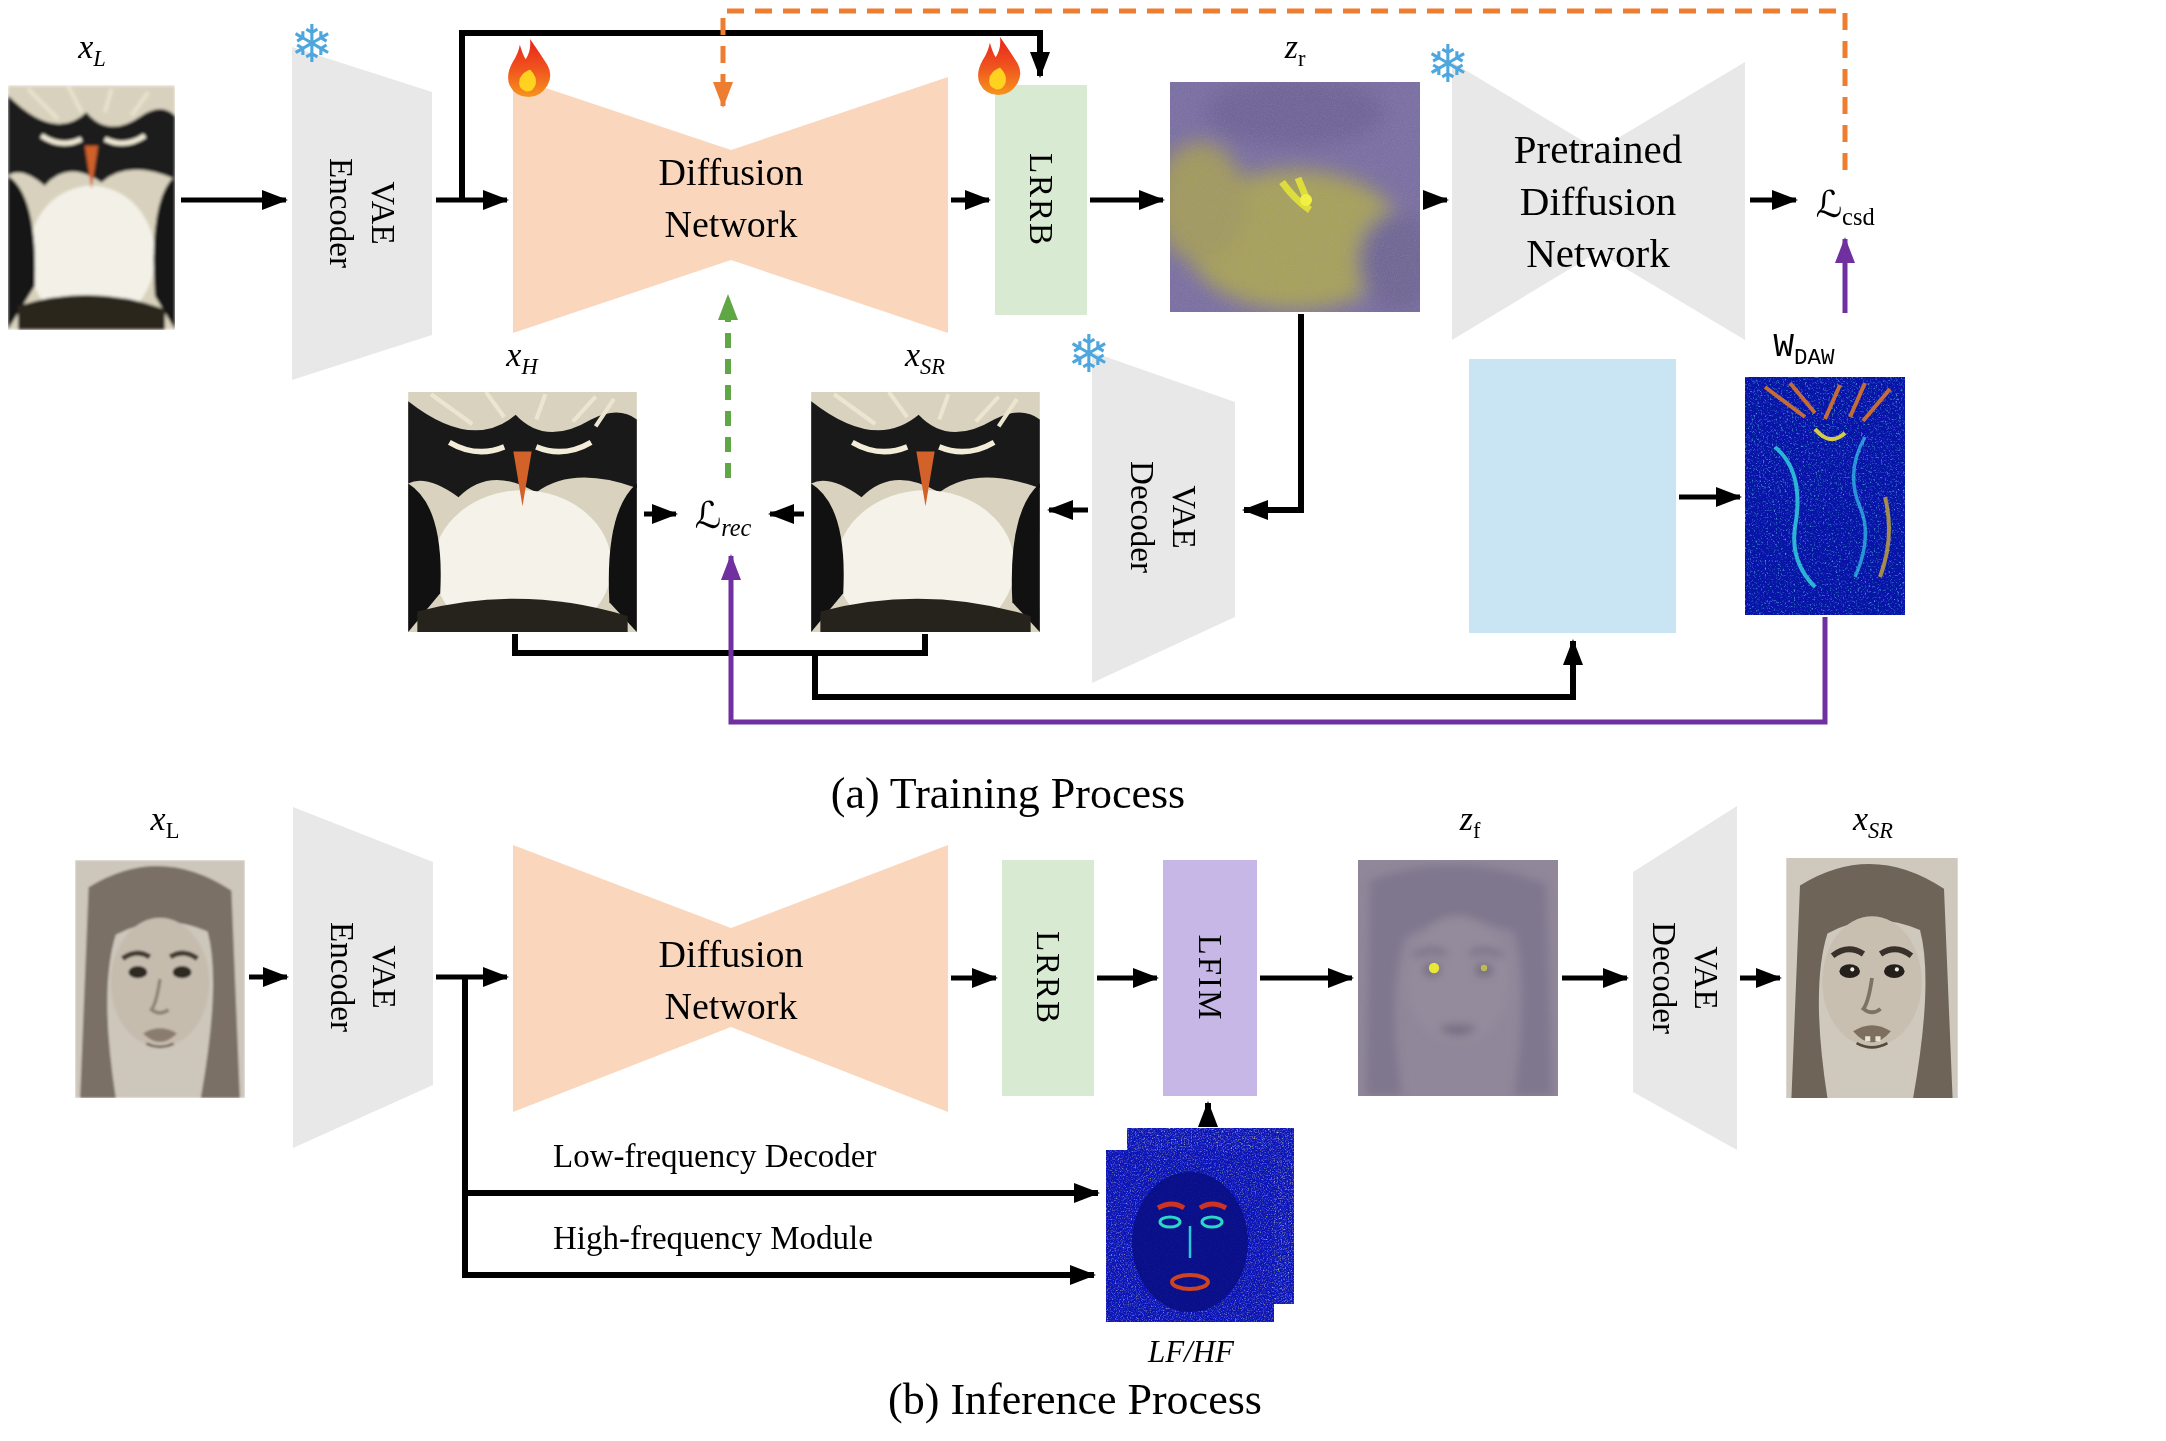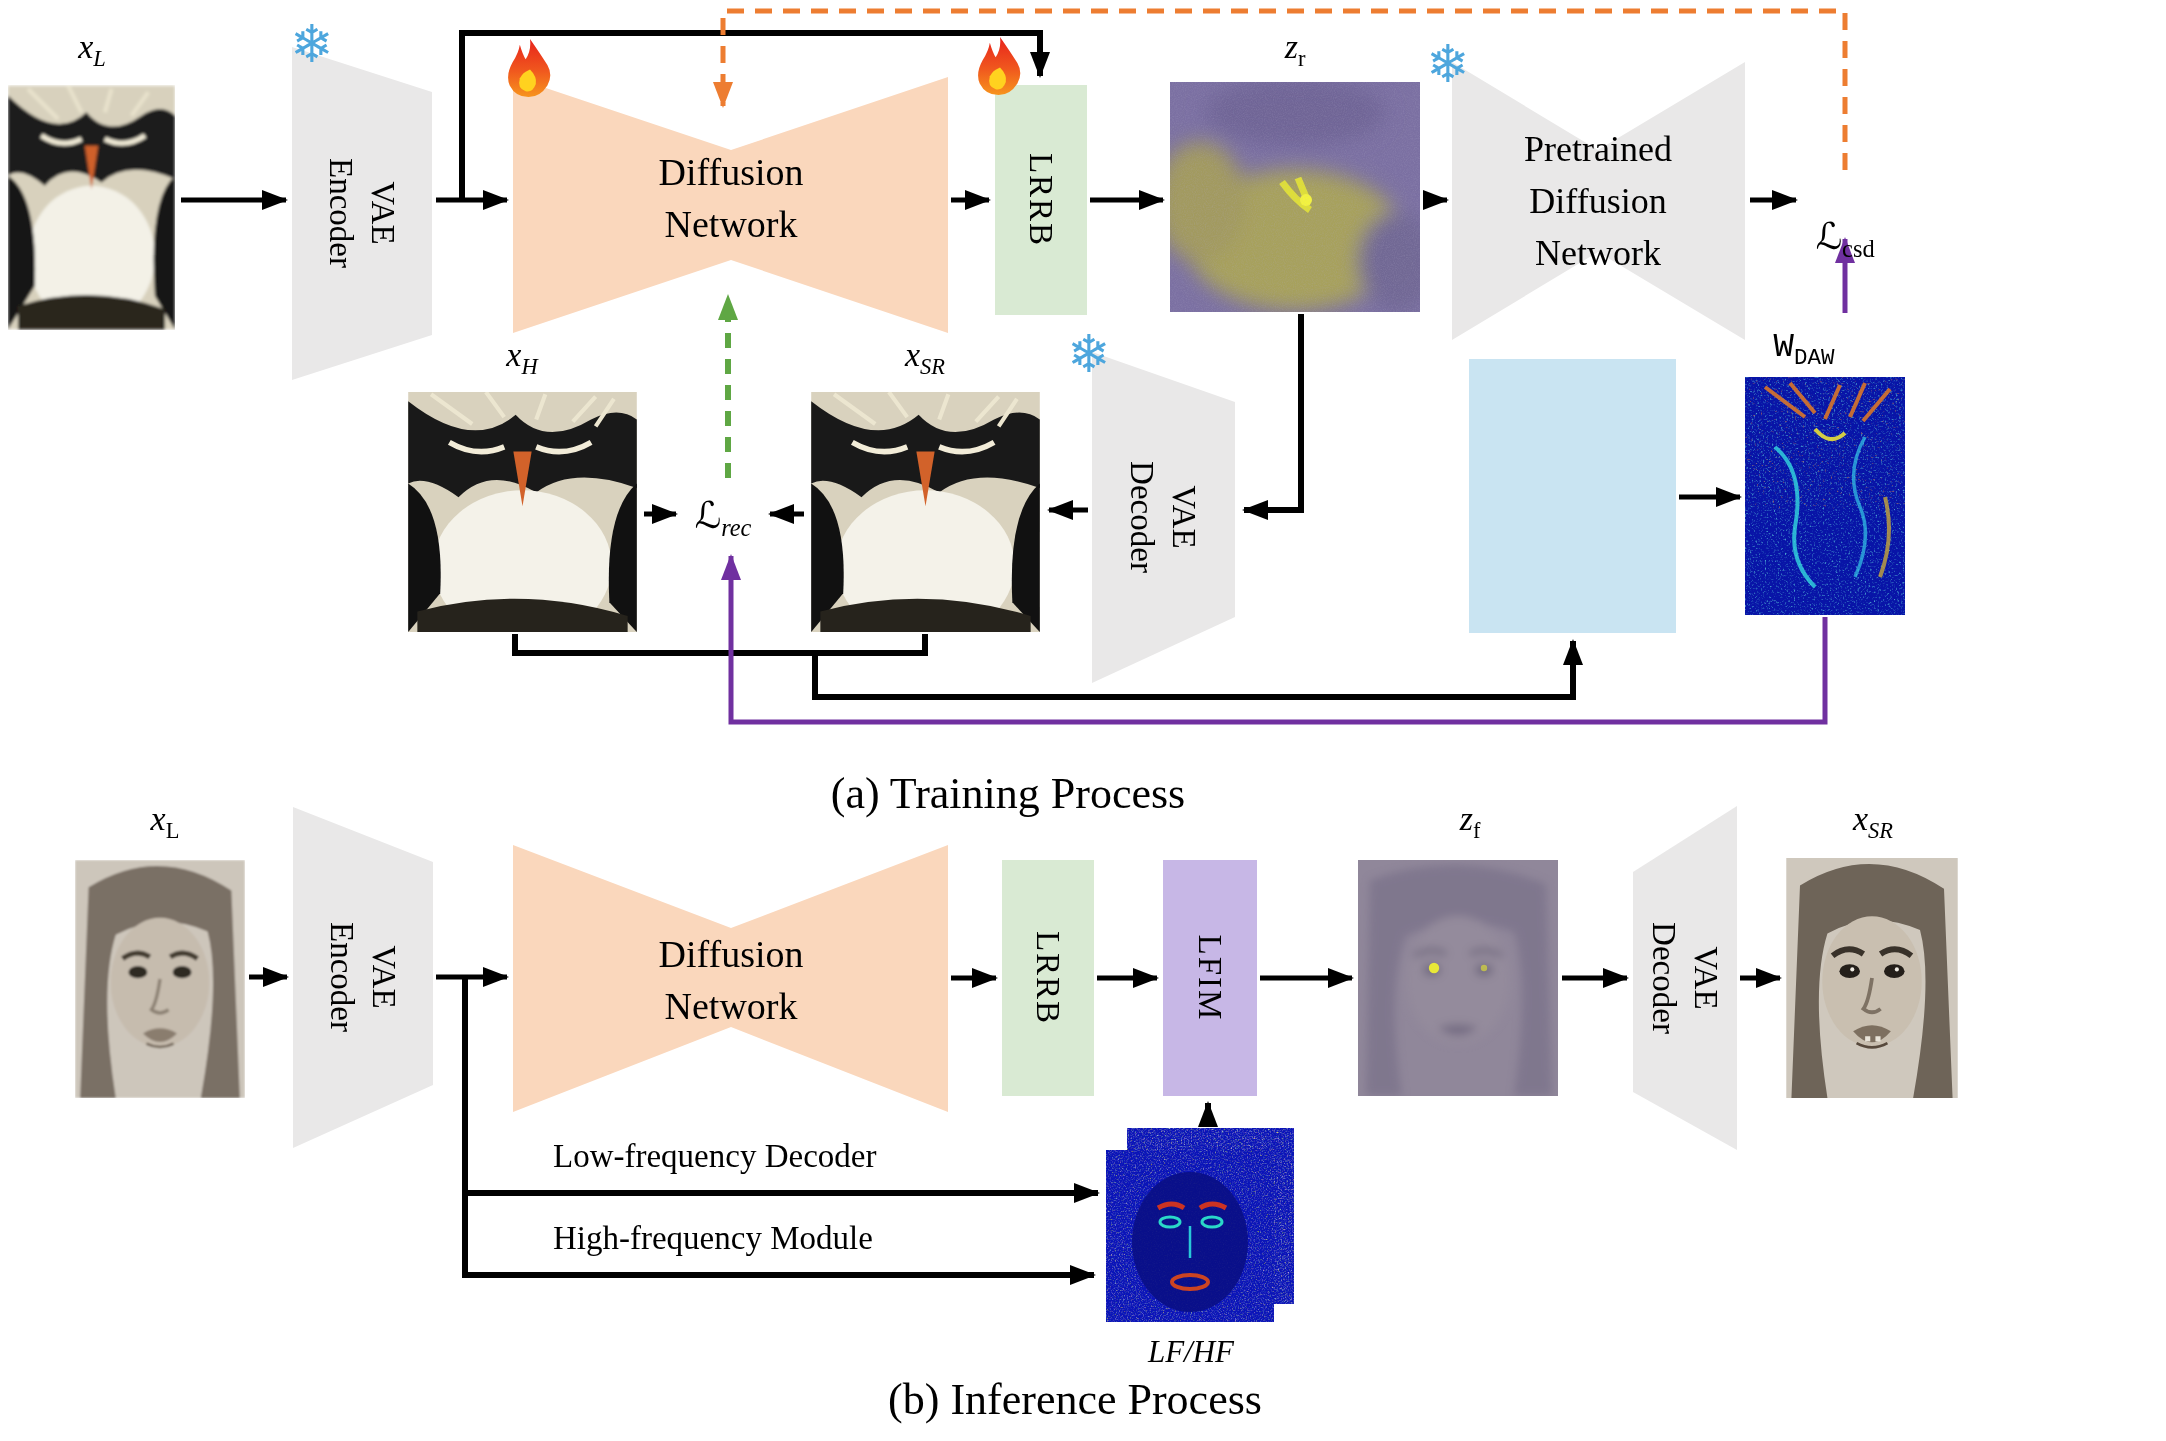--- a/index.html
+++ b/index.html
@@ -21,21 +21,21 @@
   .shapetext div{white-space:nowrap;}
   .vtext{position:absolute;z-index:3;display:flex;align-items:center;justify-content:center;
          transform:translate(-50%,-50%) rotate(90deg);text-align:center;}
   .vtext .inner{font-size:33px;line-height:42px;white-space:pre-line;}
   .rotlabel{font-size:34px;letter-spacing:2px;}
   .snow{position:absolute;z-index:5;font-family:"DejaVu Sans",sans-serif;
         color:var(--snowflake);font-size:52px;line-height:1;transform:translate(-50%,-50%);}
   .fire{position:absolute;z-index:5;transform:translate(-50%,-50%);line-height:0;}
   .filterlabel{position:absolute;z-index:4;font-size:33px;white-space:nowrap;}
   .df{font-size:38px;line-height:52px;}
-  .pf{font-size:36px;line-height:52px;}
+  .pf{font-size:41px;line-height:52px;}
   .mf{font-size:35px;line-height:50px;}
 </style>
 </head>
 <body>
 
 <div id="canvas">
 
   <svg id="wires" width="2166" height="1441" viewBox="0 0 2166 1441">
     <defs>
       <marker id="mk" viewBox="0 0 26 20" refX="24" refY="10" markerWidth="26" markerHeight="20" markerUnits="userSpaceOnUse" orient="auto">
@@ -337,21 +337,21 @@
   <div class="vtext" style="left:1685px;top:978px;width:280px;height:100px;">
     <div class="inner"><div>VAE</div><div>Decoder</div></div>
   </div>
 
   <div class="lbl cc" style="left:92px;top:28px;">
     <i>x</i><sub class="it">L</sub>
   </div>
   <div class="lbl cc" style="left:1295px;top:28px;">
     <i>z</i><sub>r</sub>
   </div>
-  <div class="lbl ctr loss" style="left:1845px;top:204px;margin-top:32px;">
+  <div class="lbl ctr loss" style="left:1845px;top:204px;">
     <span style="font-family:'DejaVu Sans',sans-serif;">ℒ</span><sub>csd</sub>
   </div>
   <div class="lbl cc" style="left:1804px;top:328px;font-family:Liberation Mono, monospace;">
     <span>W</span><sub>DAW</sub>
   </div>
   <div class="lbl cc" style="left:522px;top:336px;">
     <i>x</i><sub class="it">H</sub>
   </div>
   <div class="lbl cc" style="left:925px;top:336px;">
     <i>x</i><sub class="it">SR</sub>

